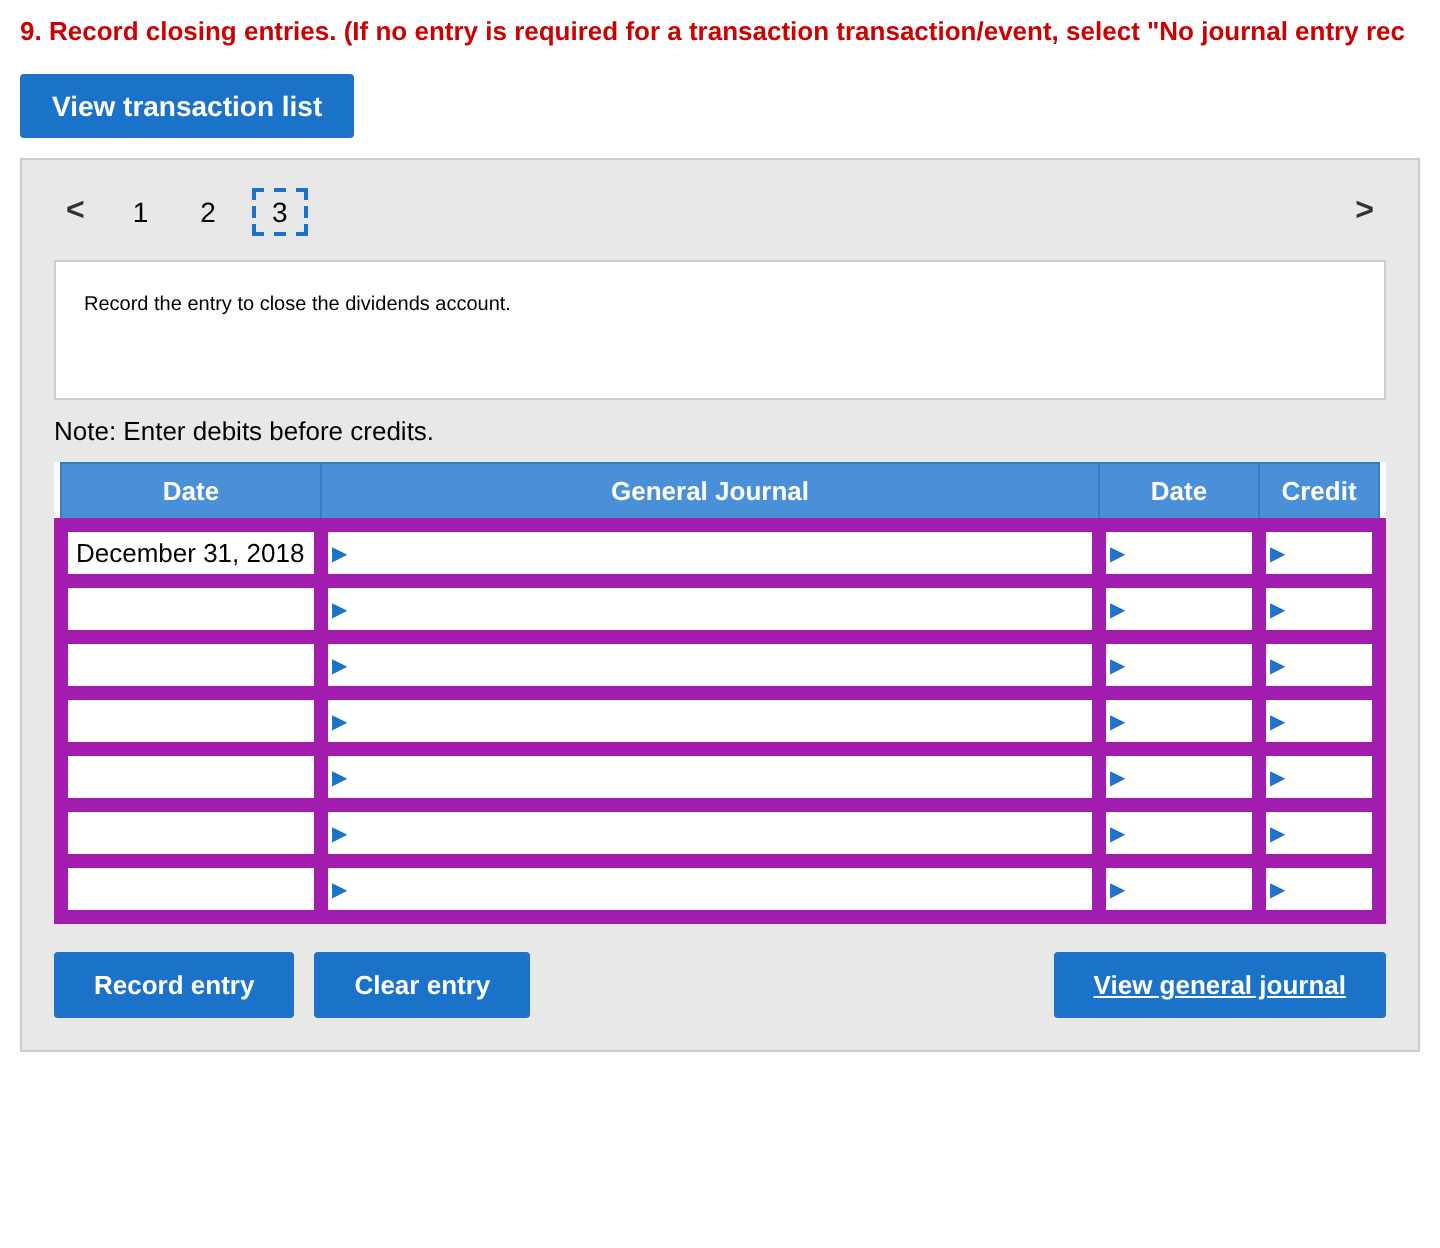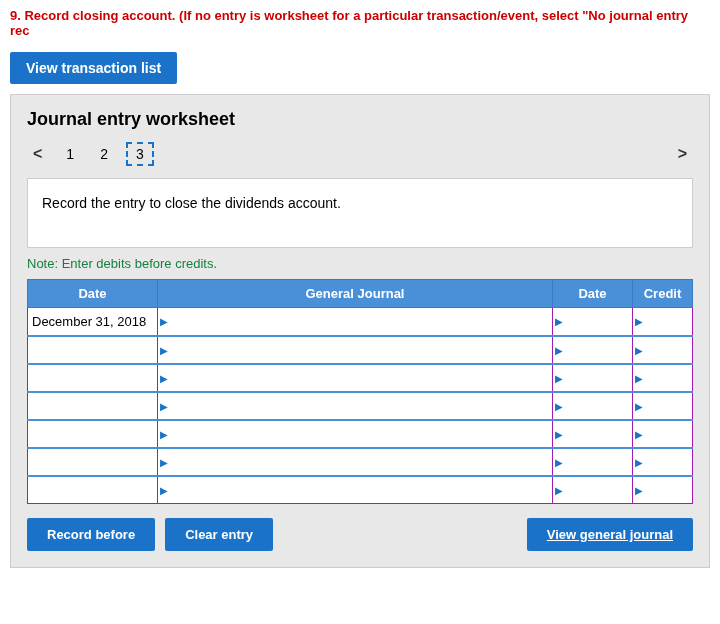--- a/index.html
+++ b/index.html
@@ -79,25 +79,25 @@
     .right-arrow {
       margin-left: auto;
     }
 
     .instruction-box {
       background: #fff;
       border: 1px solid #ccc;
       padding: 16px 14px;
       margin-bottom: 8px;
       min-height: 70px;
-      font-size: 14px;
+      font-size: 10px;
     }
 
     .note-text {
-      color: #15803d;
+      color: #000000;
       font-size: 13px;
       margin-bottom: 8px;
     }
 
     .journal-table {
       width: 100%;
       border-collapse: collapse;
       background: #fff;
     }
 
@@ -108,21 +108,21 @@
       font-size: 13px;
       border: 1px solid #3a7abf;
     }
 
     .journal-table th.date-col { width: 130px; }
     .journal-table th.journal-col { }
     .journal-table th.debit-col { width: 80px; }
     .journal-table th.credit-col { width: 60px; }
 
     .journal-table td {
-      border: 1px solid #a21caf;
+      border: 7px solid #a21caf;
       padding: 0;
       height: 28px;
     }
 
     .journal-table td input {
       width: 100%;
       height: 100%;
       border: none;
       outline: none;
       padding: 2px 4px;
@@ -175,29 +175,28 @@
       text-decoration: underline;
     }
   </style>
 </head>
 <body>
 
 
 
 <div class="top-instruction">
   <span>9.</span>
-  <span> Record closing account. </span>
-  <span style="color:#cc0000;font-weight:bold;">(If no entry is worksheet for a particular transaction/event, select "No journal entry rec</span>
+  <span> Record closing entries. </span>
+  <span style="color:#cc0000;font-weight:bold;">(If no entry is required for a transaction transaction/event, select "No journal entry rec</span>
 </div>
 
 <button class="view-transaction-btn">View transaction list</button>
 
 <div class="worksheet-container">
 
-  <div class="worksheet-title">Journal entry worksheet</div>
 
   <div class="pagination">
     <button class="pagination-arrow">&lt;</button>
     <span class="page-num">1</span>
     <span class="page-num">2</span>
     <span class="page-num active">3</span>
     <button class="pagination-arrow right-arrow">&gt;</button>
   </div>
 
   <div class="instruction-box">
@@ -255,21 +254,21 @@
         <tr>
           <td><input style=""></td>
           <td class="has-arrow"><input style=""></td>
           <td class="has-arrow"><input style=""></td>
           <td class="has-arrow"><input style=""></td>
         </tr>
       </tbody>
   </table>
 
   <div class="buttons-row">
-    <button class="btn">Record before</button>
+    <button class="btn">Record entry</button>
     <button class="btn">Clear entry</button>
     <button class="btn btn-right">View general journal</button>
   </div>
 
 </div>
 
 
 
 
 </body></html>

